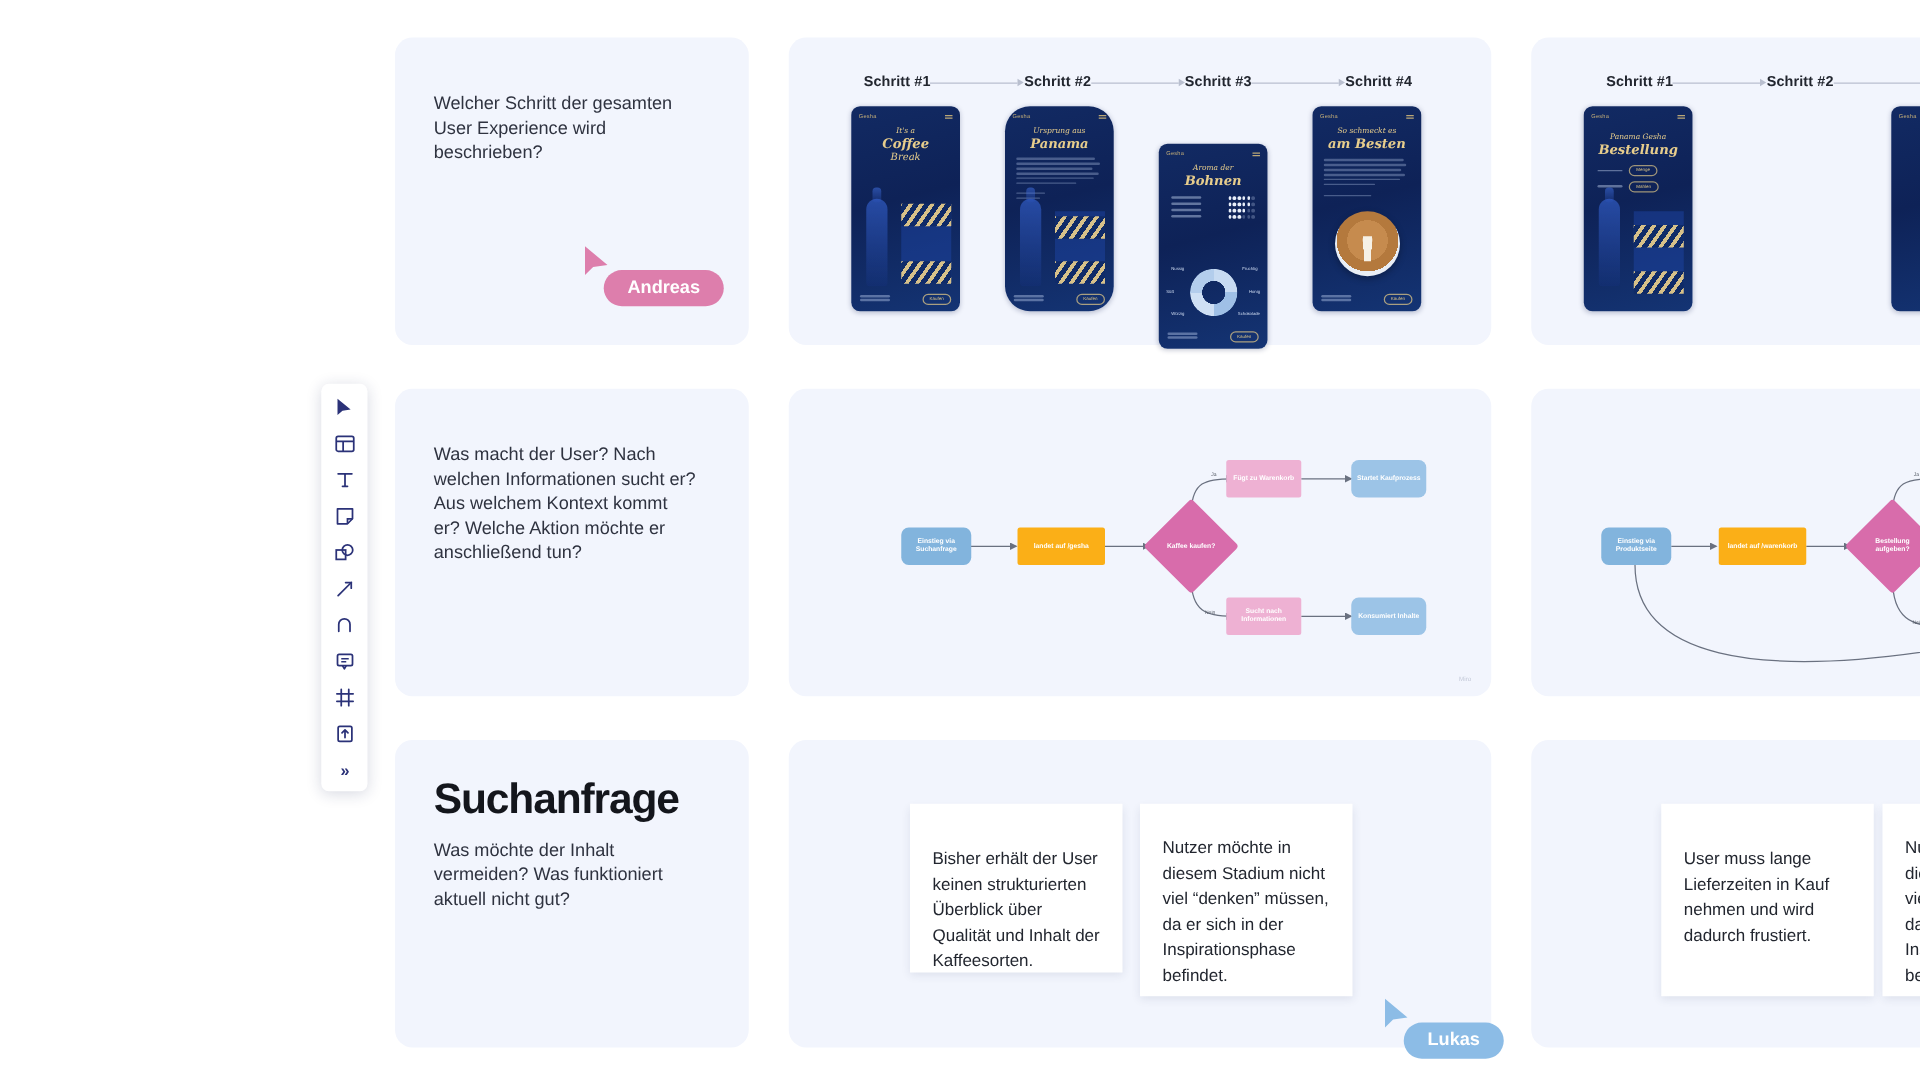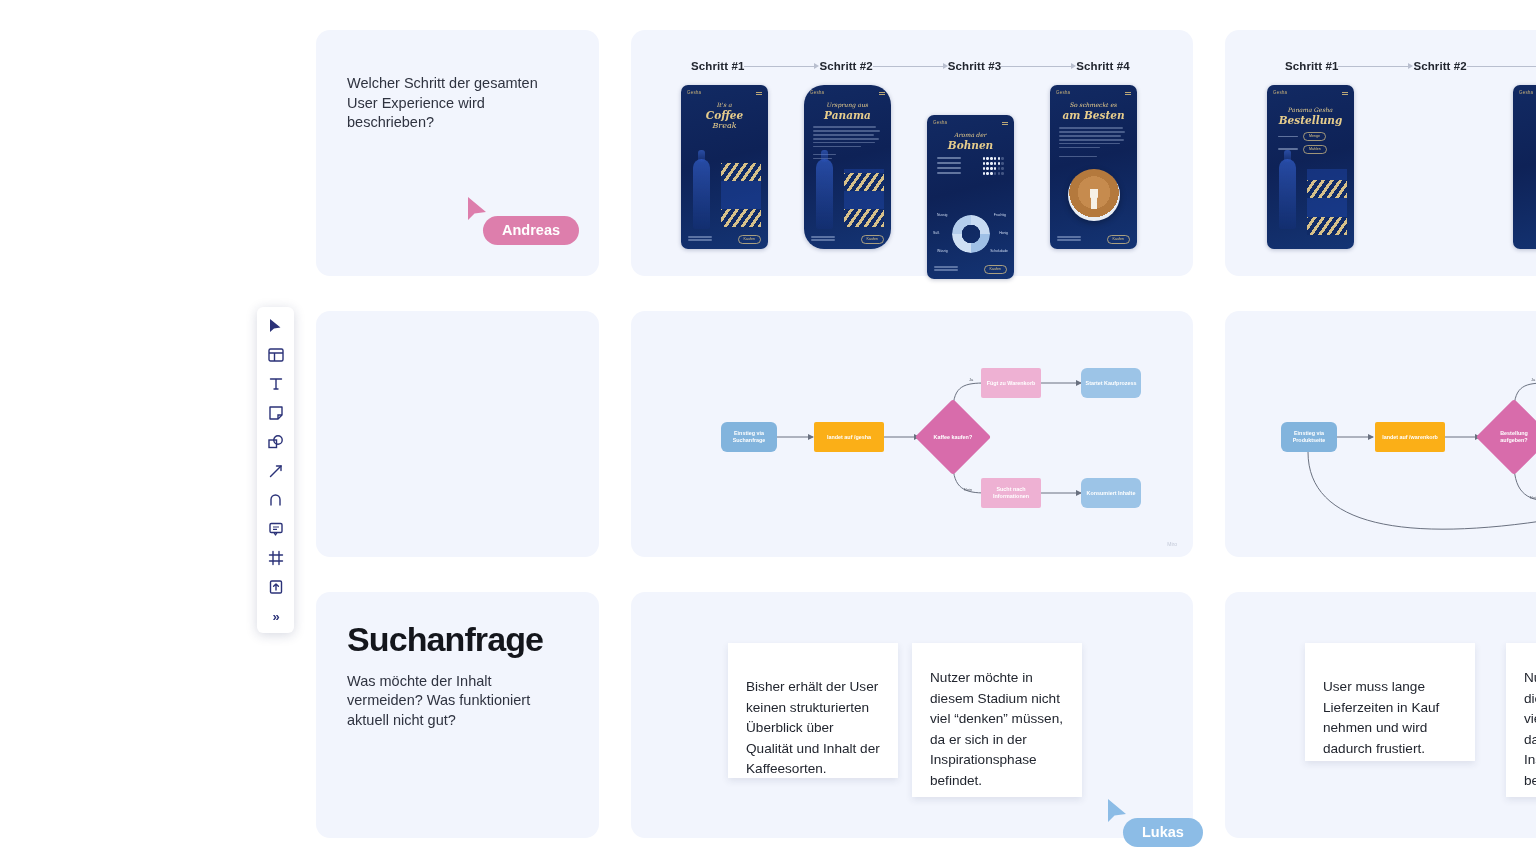--- a/index.html
+++ b/index.html
@@ -441,20 +441,21 @@
 
 
     <div class="phone" style="left:288px; top:55px;">
       <div class="bar">
           <span class="logo">Gesha</span>
         </div>
     </div>
   </div>
 
   <div class="card label-card" style="left:316px; top:311px; width:283px; height:246px;">
+    <div class="label-desc" style="max-width:210px">Was macht der User? Nach welchen Informationen sucht er? Aus welchem Kontext kommt er? Welche Aktion möchte er anschließend tun?</div>
   </div>
 
   <div class="card" style="left:631px; top:311px; width:562px; height:246px;">
     <div class="flow">
       <svg width="562" height="246" style="position:absolute;left:0;top:0">
         <defs>
           <marker id="ahA" markerWidth="6" markerHeight="6" refX="5" refY="3" orient="auto">
             <path d="M0,0 L6,3 L0,6 Z" fill="#6a7180"></path>
           </marker>
         </defs>
@@ -532,21 +533,21 @@
   <div class="card" style="left:631px; top:592px; width:562px; height:246px;">
     <div class="sticky" style="left:97px; top:51px; width:170px; height:135px;">
       <span>Bisher erhält der User keinen strukturierten Überblick über Qualität und Inhalt der Kaffeesorten.</span>
     </div>
     <div class="sticky" style="left:281px; top:51px; width:170px; height:154px; padding-top:25px;">
       <span>Nutzer möchte in diesem Stadium nicht viel “denken” müssen, da er sich in der Inspirationsphase befindet.</span>
     </div>
   </div>
 
   <div class="card" style="left:1225px; top:592px; width:562px; height:246px;">
-    <div class="sticky" style="left:80px; top:51px; width:170px; height:118px;">
+    <div class="sticky" style="left:104px; top:51px; width:170px; height:154px;">
       <span>User muss lange Lieferzeiten in Kauf nehmen und wird dadurch frustiert.</span>
     </div>
     <div class="sticky" style="left:281px; top:51px; width:170px; height:154px; padding-top:25px;">
       <span>Nutzer möchte in diesem Stadium nicht viel “denken” müssen, da er sich in der Inspirationsphase befindet.</span>
     </div>
   </div>
 
   <div class="cursor" style="left:1106px; top:798px;">
     <svg class="arrow" width="22" height="26" viewBox="0 0 22 26">
       <path d="M2 1 L2 24 L8.5 17.5 L20 16 Z" fill="#8cbce6"></path>

